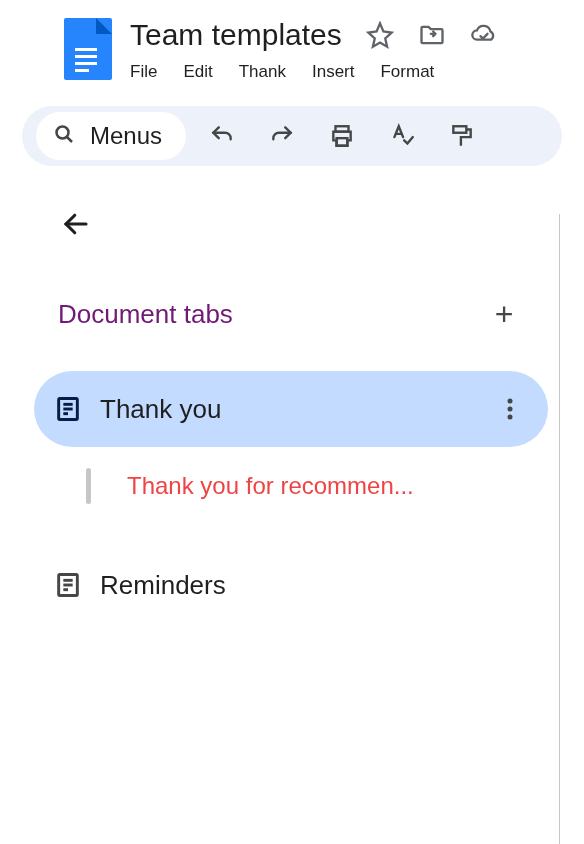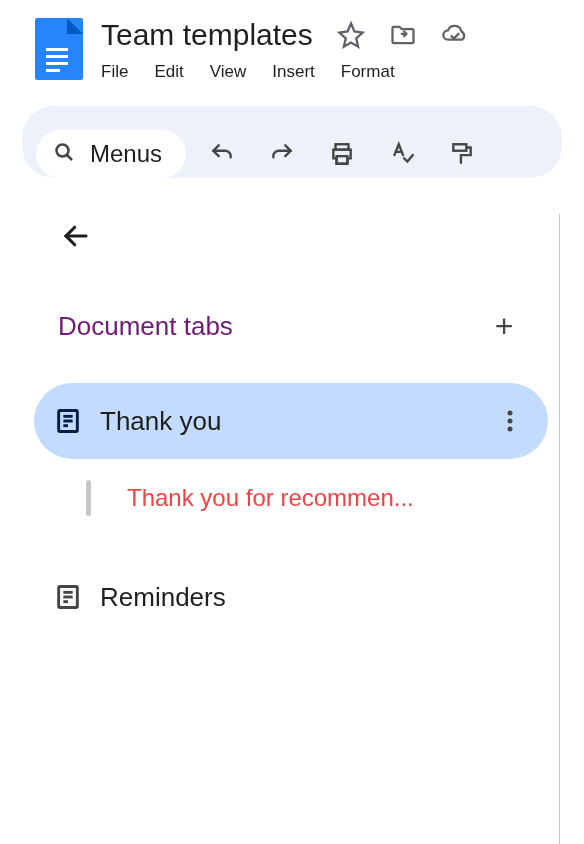--- a/index.html
+++ b/index.html
@@ -11,21 +11,21 @@
     body {
       width: 584px;
       height: 844px;
       background: #fff;
       overflow: hidden;
       position: relative;
     }
     .header {
       display: flex;
       align-items: flex-start;
-      padding: 18px 0 0 35px;
+      padding: 18px 0 0 64px;
       gap: 18px;
     }
     .docs-icon {
       width: 48px;
       height: 62px;
       background: #2684fc;
       position: relative;
       border-radius: 2px;
       flex-shrink: 0;
     }
@@ -90,23 +90,23 @@
     }
     .menu-item {
       font-size: 17px;
       color: #1f1f1f;
       cursor: pointer;
     }
     .toolbar {
       margin: 24px 22px 0 22px;
       background: #edf2fa;
       border-radius: 32px;
-      height: 72px;
-      display: flex;
-      align-items: flex-end;
+      height: 60px;
+      display: flex;
+      align-items: center;
       padding: 0 14px;
       gap: 12px;
     }
     .search-pill {
       background: #fff;
       border-radius: 28px;
       height: 48px;
       display: flex;
       align-items: center;
       padding: 0 24px 0 16px;
@@ -285,21 +285,21 @@
       <span class="title-icon">
         <svg viewBox="0 0 24 24" fill="none" stroke="#5f6368" stroke-width="2">
             <path d="M6 16a4 4 0 010-8 6 6 0 0111.5 1A4 4 0 0118 16H6z"></path>
             <path d="M9 13l2 2 4-4" stroke-linecap="round"></path>
           </svg>
       </span>
     </div>
     <div class="menubar">
       <span class="menu-item">File</span>
       <span class="menu-item">Edit</span>
-      <span class="menu-item">View</span>
+      <span class="menu-item">Thank</span>
       <span class="menu-item">Insert</span>
       <span class="menu-item">Format</span>
     </div>
   </div>
 </div>
 
 <div class="toolbar">
   <div class="search-pill">
     <span>
       <svg viewBox="0 0 24 24" fill="none" stroke="#444746" stroke-width="2.5">

